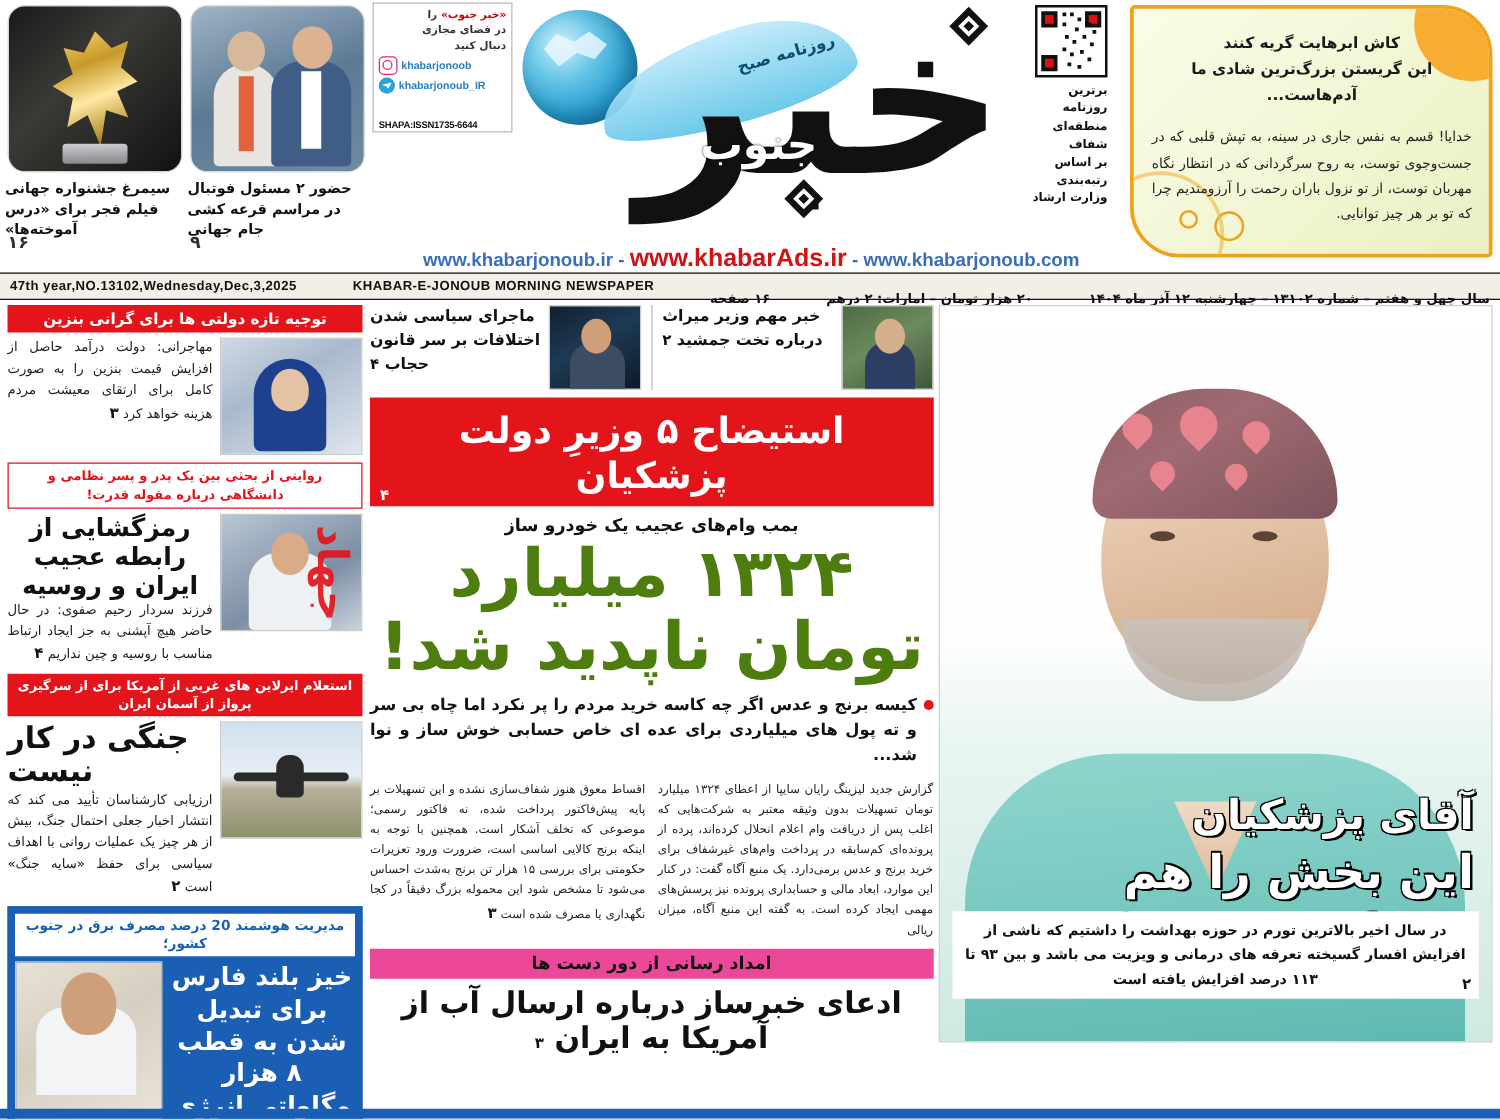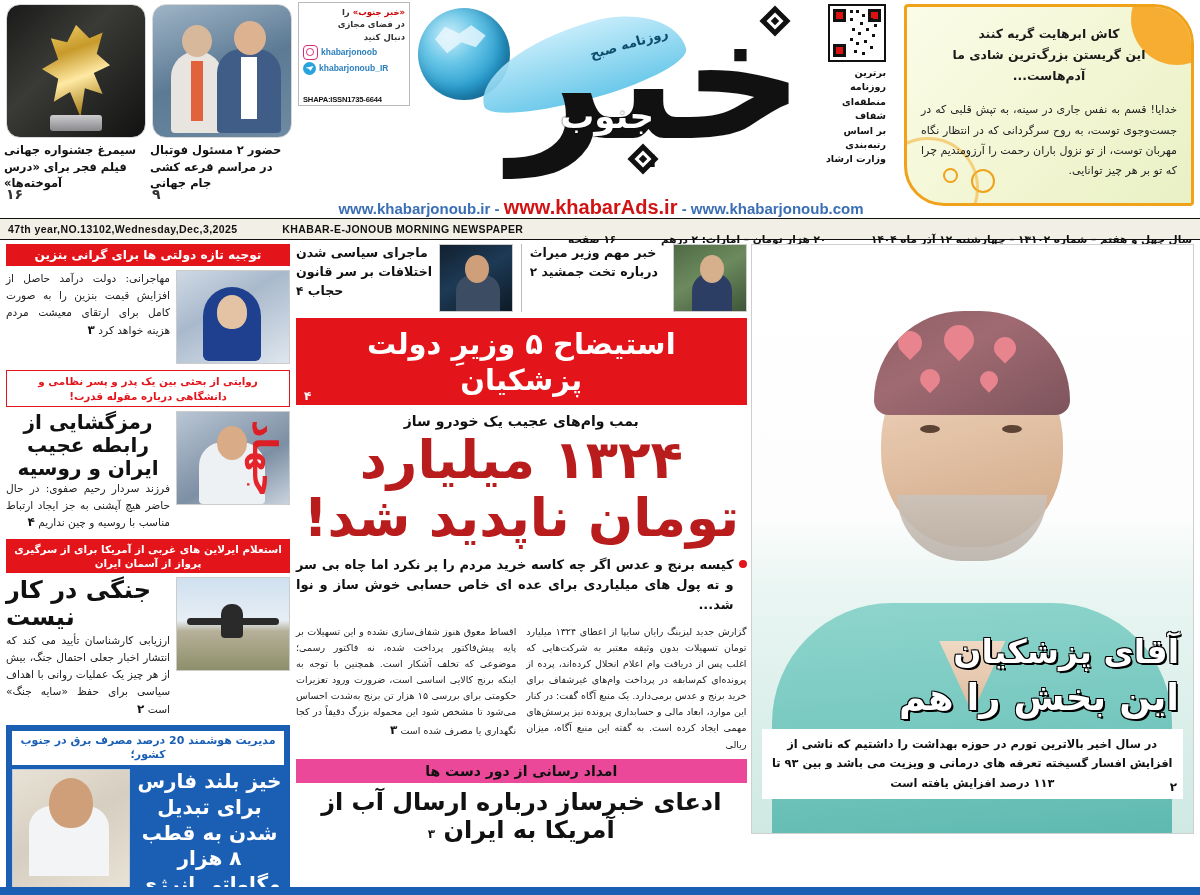--- a/index.html
+++ b/index.html
@@ -155,21 +155,21 @@
   .mp-b::before{content:"";position:absolute;left:16px;top:30px;width:44px;height:38px;background:#3b4c63;border-radius:16px 16px 0 0;}
   .mp-b::after{content:"";position:absolute;left:25px;top:10px;width:24px;height:28px;background:#cf9f79;border-radius:50%;}
   .mini .mt{flex:1;font-size:12.6px;font-weight:bold;line-height:1.5;text-align:left;color:#111;}
   .mdiv{width:1px;background:#bbb;}
 
   .redbanner{background:#e4141b;color:#fff;padding:8px 10px 6px;margin-top:6px;position:relative;}
   .redbanner .l{font-size:29px;font-weight:bold;line-height:1.25;text-align:center;}
   .redbanner .pg{position:absolute;left:8px;bottom:2px;color:#fff;font-size:12px;}
 
   .bigkick{font-size:14px;font-weight:bold;text-align:center;margin-top:8px;color:#111;}
-  .bighead{font-size:53px;font-weight:bold;text-align:center;line-height:1.1;color:#b91c1c;margin-top:2px;letter-spacing:-1px;}
+  .bighead{font-size:53px;font-weight:bold;text-align:center;line-height:1.1;color:#4d7c0f;margin-top:2px;letter-spacing:-1px;}
   .bulletline{display:flex;gap:5px;margin-top:8px;align-items:flex-start;}
   .bdot{width:8px;height:8px;border-radius:50%;background:#e4141b;flex:none;margin-top:5px;}
   .blead{flex:1;font-size:13px;font-weight:bold;line-height:1.55;text-align:justify;color:#111;}
 
   .twocol{display:flex;gap:10px;margin-top:8px;}
   .twocol .c{flex:1;font-size:9.5px;line-height:1.7;text-align:justify;color:#222;}
 
   .greybar{background:#ec4899;text-align:center;font-size:14px;font-weight:bold;padding:4px;margin-top:6px;color:#111;}
   .lastline{font-size:24px;font-weight:bold;text-align:center;margin-top:5px;color:#111;}
 

